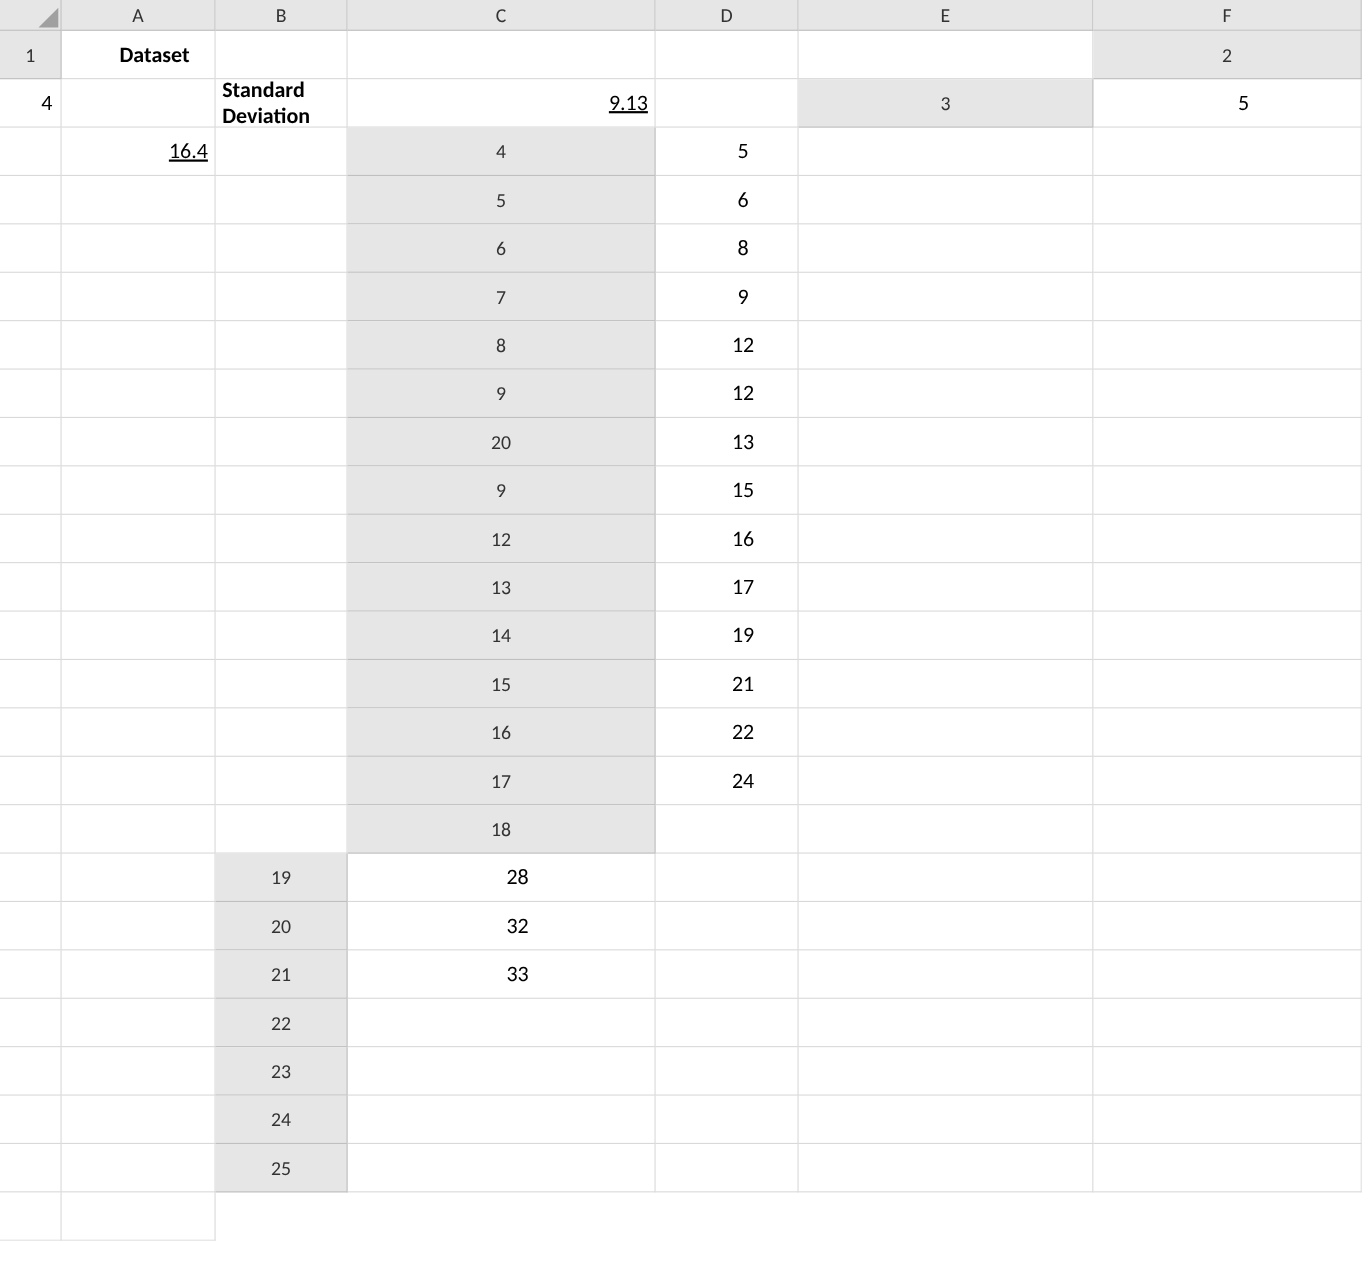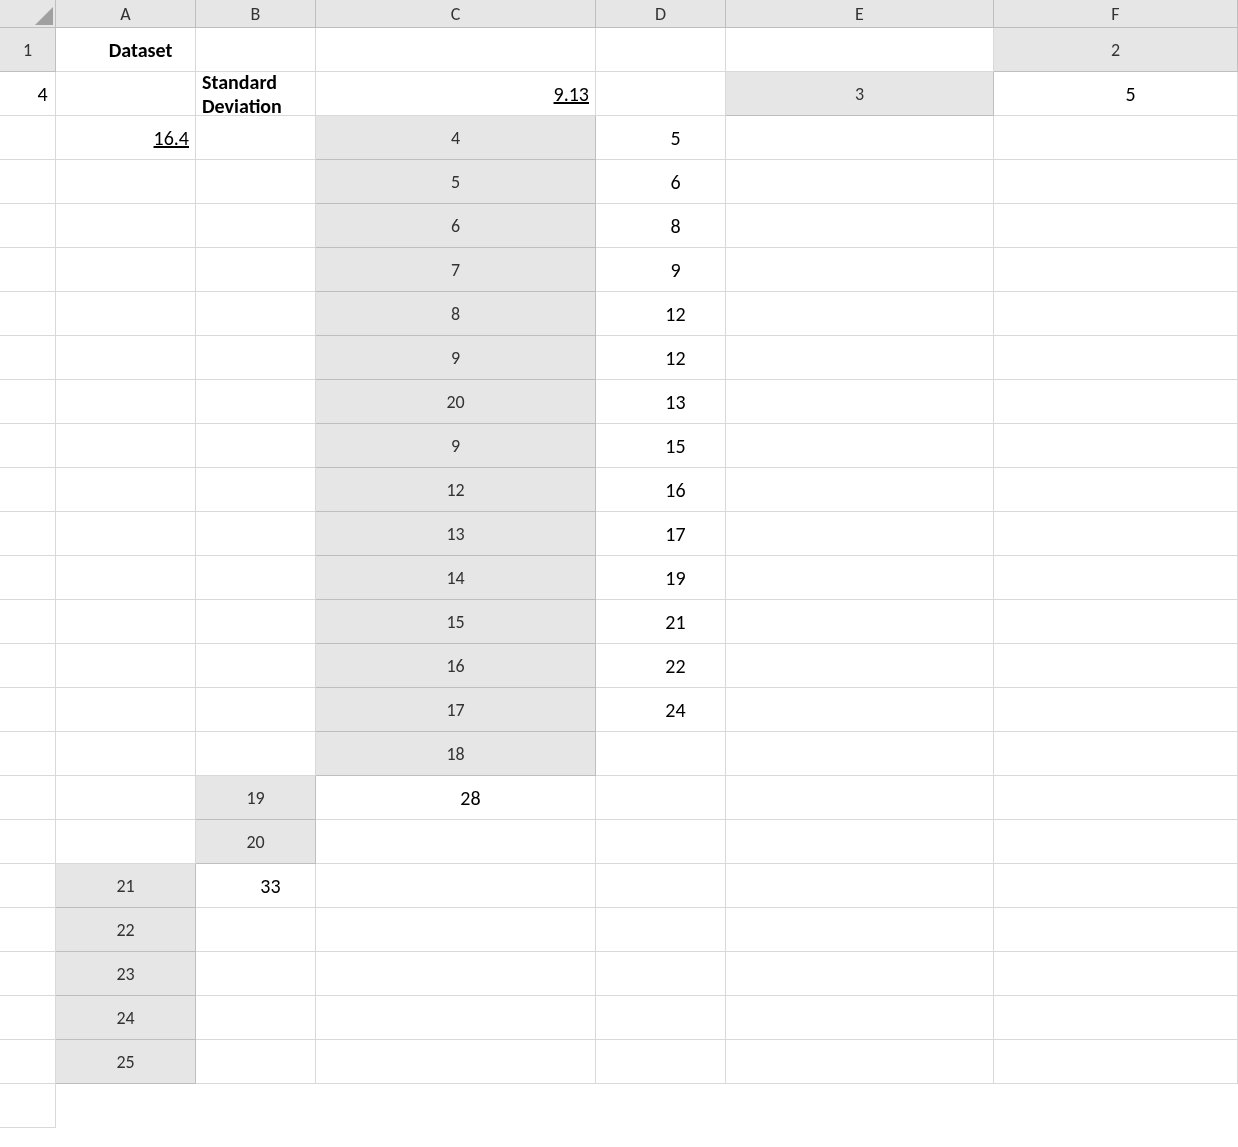--- a/index.html
+++ b/index.html
@@ -237,20 +237,21 @@
 
   <div class="row-header">19</div>
   <div class="cell center">28</div>
   <div class="cell"></div>
   <div class="cell"></div>
   <div class="cell"></div>
   <div class="cell"></div>
   <div class="cell"></div>
 
   <div class="row-header">20</div>
+  <div class="cell center">32</div>
   <div class="cell"></div>
   <div class="cell"></div>
   <div class="cell"></div>
   <div class="cell"></div>
   <div class="cell"></div>
 
   <div class="row-header">21</div>
   <div class="cell center">33</div>
   <div class="cell"></div>
   <div class="cell"></div>

